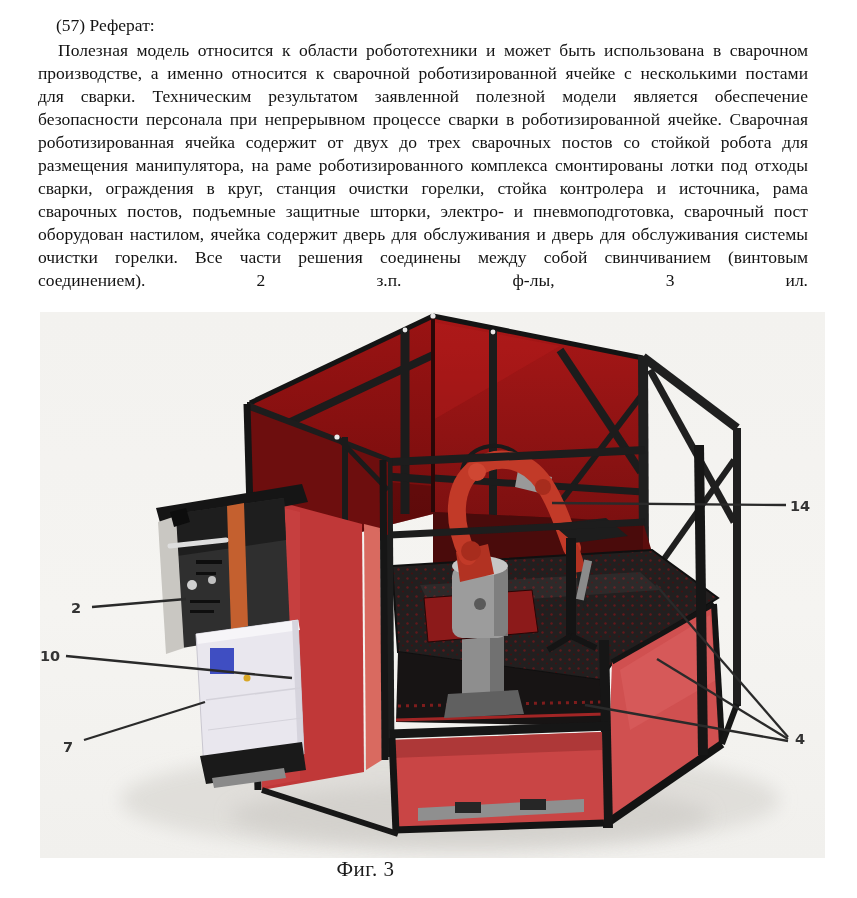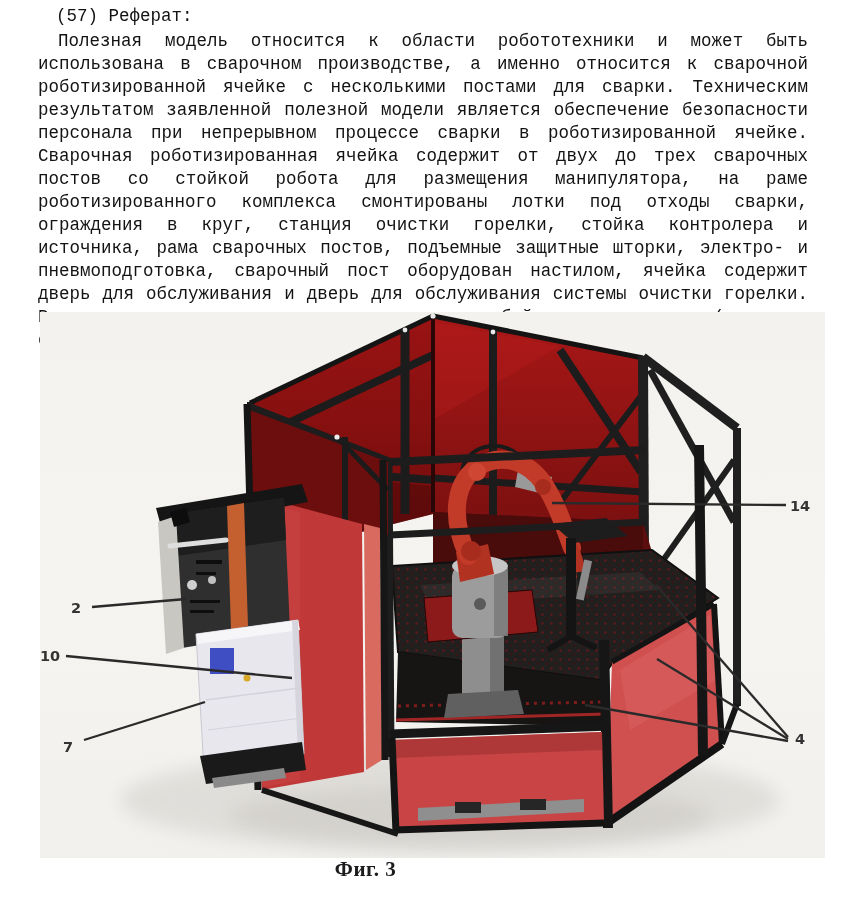--- a/index.html
+++ b/index.html
@@ -1,30 +1,30 @@
 <!DOCTYPE html>
 <html><head>
 <meta charset="utf-8">
 <style>
   html,body{margin:0;padding:0;}
   body{width:857px;height:898px;background:#ffffff;position:relative;
        font-family:"Liberation Serif",serif;color:#131313;}
   .page{position:absolute;inset:0;overflow:hidden;background:#ffffff;}
 
-  .abstract{position:absolute;left:36px;top:5px;width:774px;font-family:Liberation Mono, monospace;}
+  .abstract{position:absolute;left:36px;top:14px;width:774px;}
   .abstract-label{font-size:17.5px;line-height:23px;text-indent:20px;white-space:pre;}
   .abstract-text{margin:2px;font-size:17.5px;line-height:23px;text-align:justify;
                  text-align-last:justify;text-indent:20px;word-spacing:1.5px;}
 
   .patent-figure{position:absolute;left:40px;top:312px;width:785px;height:546px;margin:0;
                  background:linear-gradient(180deg,#f3f2ef 0%,#f5f4f1 55%,#f1f0ed 100%);}
   .patent-figure svg{display:block;}
 
   .figure-caption{position:absolute;left:0;top:857px;width:731px;text-align:center;
-                  font-size:21px;font-weight:700;letter-spacing:.5px;color:#1c1c1c;}
+                  font-size:21px;font-weight:400;letter-spacing:.5px;color:#1c1c1c;}
 
   .ref-digit{font-family:"DejaVu Sans",sans-serif;font-size:14.5px;font-weight:600;fill:#333;}
 </style>
 </head>
 <body>
 
 <div class="page">
 
   <section class="abstract">
     <div class="abstract-label">(57) Реферат:</div>

